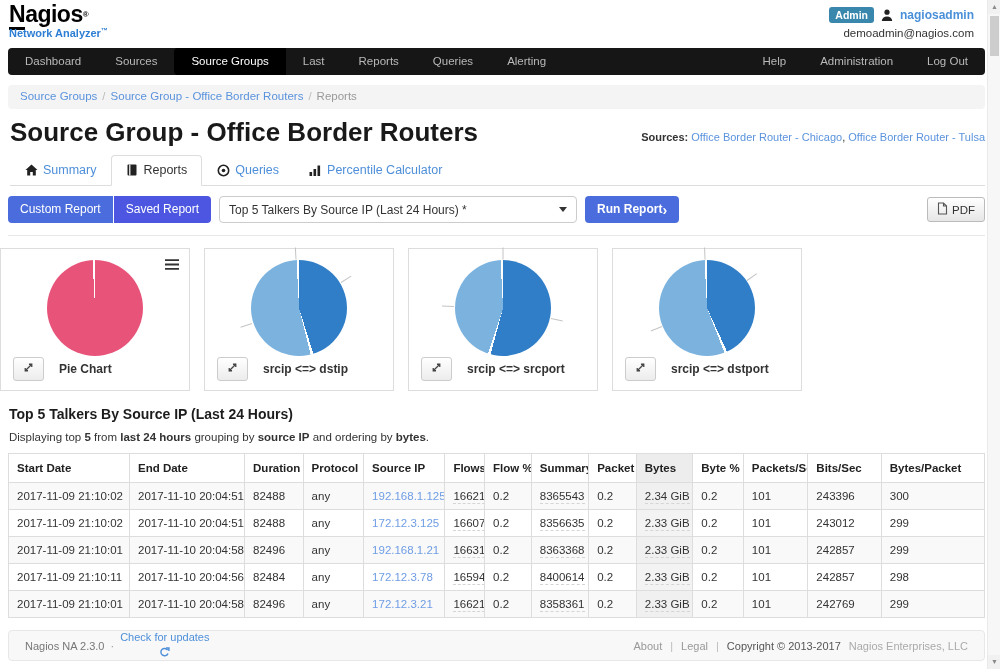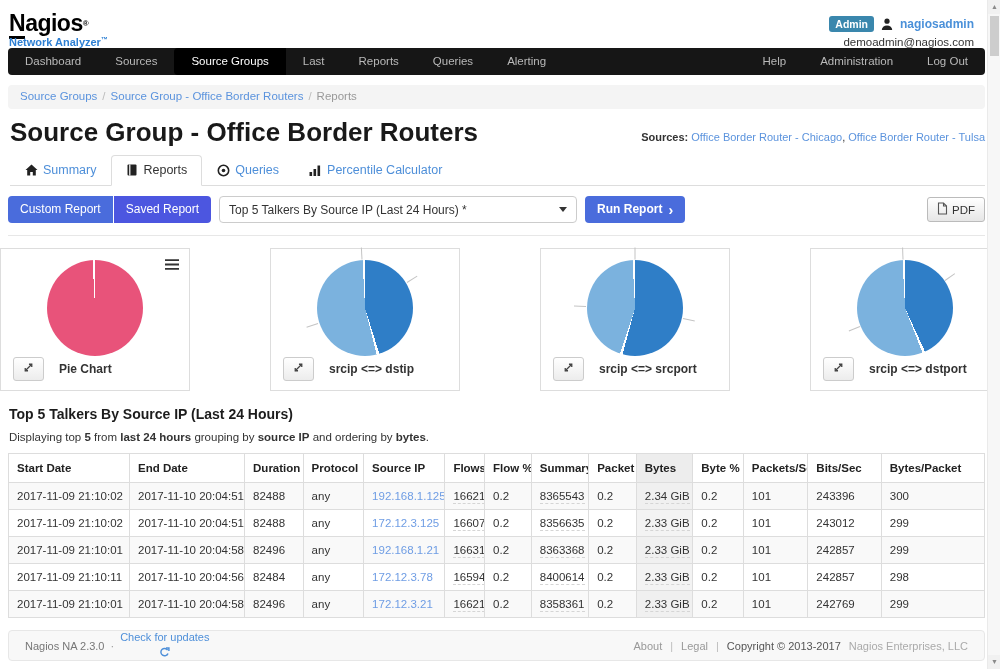--- a/index.html
+++ b/index.html
@@ -1,20 +1,20 @@
 <!DOCTYPE html>
 <html><head>
 <meta charset="utf-8">
 <style>
   * { box-sizing: border-box; margin: 0; padding: 0; }
   html,body { width:1000px; height:669px; overflow:hidden; }
   body { font-family:"Liberation Sans", sans-serif; background:#fff; color:#333; position:relative; }
 
   
-  .topbar { height:48px; display:flex; justify-content:space-between; align-items:flex-end; padding:5px 26px 0 9px; }
+  .topbar { height:48px; display:flex; justify-content:space-between; align-items:center; padding:5px 26px 12px 9px; }
   .logo-line1 { font-size:23px; font-weight:bold; color:#000; letter-spacing:-0.5px; line-height:23px; }
   .logo-n { border-bottom:3px solid #000; }
   .reg { font-size:8px; vertical-align:top; }
   .logo-line2 { font-size:11px; font-weight:bold; color:#2d7fd3; margin-top:1px; }
   .tm { font-size:7px; vertical-align:top; }
   .userbox { text-align:right; padding-top:4px; }
   .user-line1 { display:flex; align-items:center; justify-content:flex-end; gap:7px; }
   .badge { background:#3a87ad; color:#fff; font-size:10.5px; font-weight:bold; padding:2px 6px; border-radius:3px; }
   .user-icon svg { vertical-align:middle; }
   .username { color:#4a90d9; font-weight:bold; font-size:12px; text-decoration:none; cursor:pointer; }
@@ -45,28 +45,28 @@
   .tab.active { background:#fff; color:#333; border-color:#ddd #ddd #fff #ddd; border-radius:4px 4px 0 0; }
   .tab .ticon { display:inline-flex; }
 
   
   .controls { display:flex; align-items:center; margin:10px 15px 0 8px; }
   .btn { border:none; font-family:inherit; font-size:12px; color:#fff; padding:6px 12px; cursor:pointer; line-height:15px; }
   .btn-custom { background:#4a6cdc; border-radius:4px 0 0 4px; }
   .btn-saved { background:#4c56e0; border-radius:0 4px 4px 0; margin-left:1px; }
   .report-select { margin-left:8px; width:358px; height:27px; background:#fff; border:1px solid #ccc; border-radius:4px; font-size:12px; color:#333; display:flex; align-items:center; justify-content:space-between; padding:0 9px; cursor:pointer; }
   .caret-down { width:0; height:0; border-left:4px solid transparent; border-right:4px solid transparent; border-top:5px solid #333; }
-  .btn-run { background:#4a6cdc; border-radius:4px; margin-left:8px; font-weight:bold; display:flex; align-items:center; gap:6px; }
+  .btn-run { background:#4a6cdc; border-radius:4px; margin-left:8px; font-weight:bold; display:flex; align-items:center; }
   .run-chev { font-size:14px; line-height:12px; font-weight:bold; }
   .btn-pdf { margin-left:auto; background:linear-gradient(#fff,#e6e6e6); border:1px solid #bbb; border-radius:3px; color:#333; font-size:11.5px; padding:4px 9px; display:flex; align-items:center; gap:4px; cursor:pointer; }
 
   .rule { border:none; border-top:1px solid #e7e7e7; margin:12px 15px 0 8px; }
 
   
-  .panels { display:flex; justify-content:space-between; gap:14px; margin-top:12px; }
+  .panels { display:flex; justify-content:flex-start; gap:14px; margin-top:12px; }
   .panel { width:190px; height:143px; background:#fff; border:1px solid #ddd; position:relative; }
   .pie-wrap { position:absolute; top:11px; left:50%; transform:translateX(-50%); width:96px; height:96px; }
   .pie { width:96px; height:96px; border-radius:50%; }
   .tick { position:absolute; width:12px; height:1px; background:#c4c4c4; transform-origin:left center; }
   .panel-menu { position:absolute; top:8px; right:9px; cursor:pointer; }
   .panel-bottom { position:absolute; left:12px; bottom:9px; display:flex; align-items:center; }
   .expand-btn { width:31px; height:24px; background:linear-gradient(#fff,#ececec); border:1px solid #ccc; border-radius:3px; display:flex; align-items:center; justify-content:center; cursor:pointer; }
   .panel-label { font-size:12px; font-weight:bold; color:#333; margin-left:15px; white-space:nowrap; }
 
   

